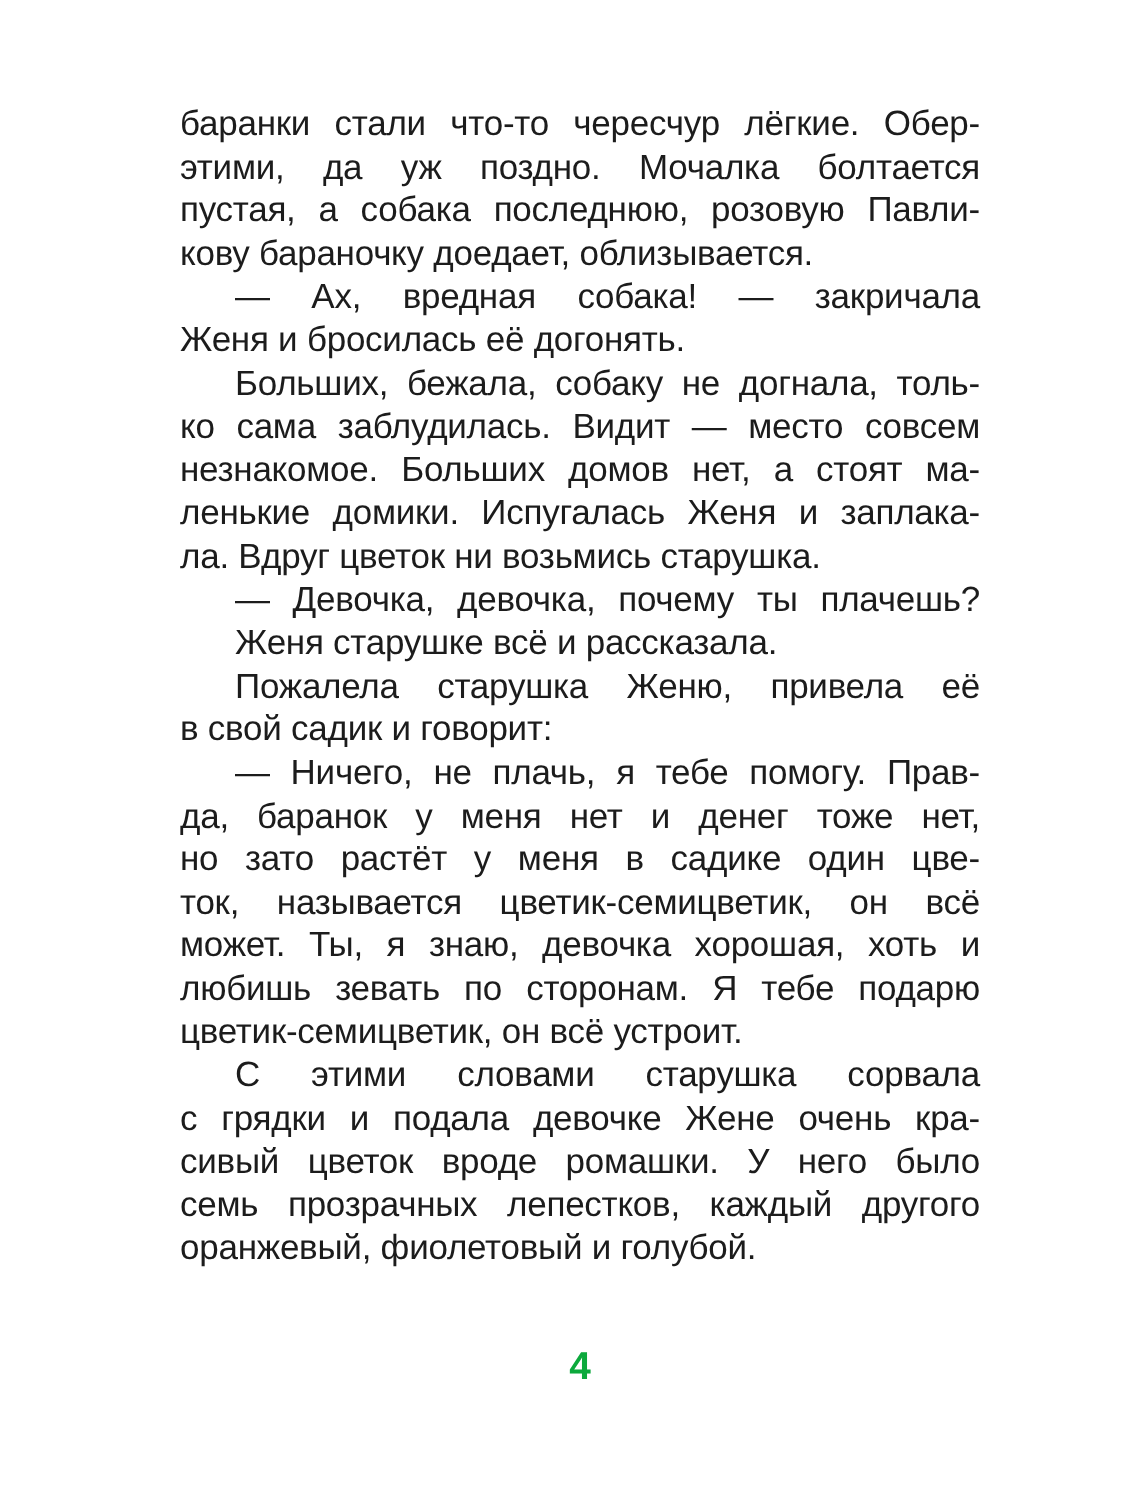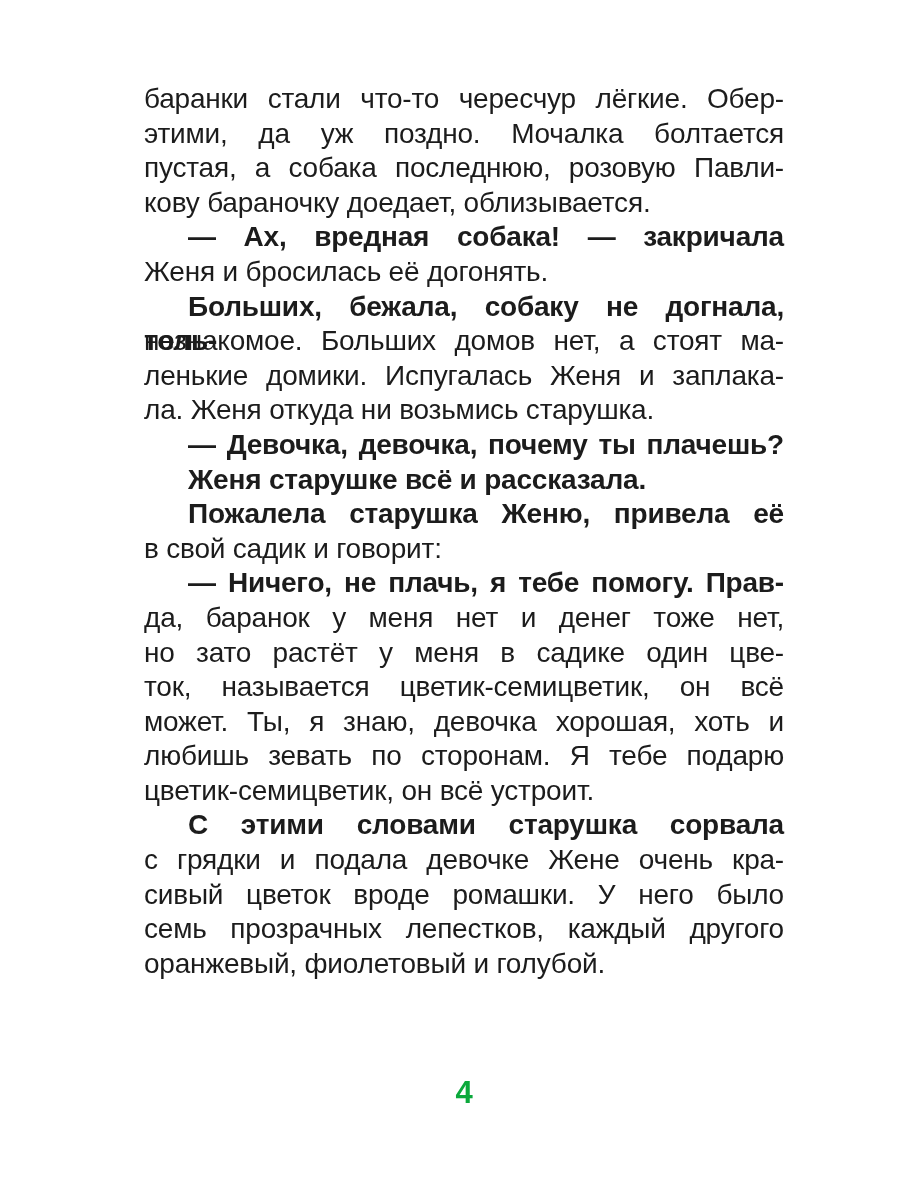--- a/index.html
+++ b/index.html
@@ -35,21 +35,20 @@
   .line.just {
     text-align: justify;
     text-align-last: justify;
   }
   .line.left {
     text-align: right;
     text-align-last: left;
   }
   .line.indent {
     text-indent: 44px;
-    font-weight: bold;
   }
   .page-number {
     position: absolute;
     left: 144px;
     top: 1076px;
     width: 640px;
     text-align: center;
     font-size: 31px;
     line-height: 34px;
     font-weight: 700;
@@ -60,23 +59,24 @@
 
 <main class="book-page">
   <section class="text-block" style="color: rgb(28, 28, 28);">
       <div class="line just">баранки стали что-то чересчур лёгкие. Обер-</div>
       <div class="line just">этими, да уж поздно. Мочалка болтается</div>
       <div class="line just">пустая, а собака последнюю, розовую Павли-</div>
       <div class="line left">кову бараночку доедает, облизывается.</div>
       <div class="line just indent">— Ах, вредная собака! — закричала</div>
       <div class="line left">Женя и бросилась её догонять.</div>
       <div class="line just indent">Больших, бежала, собаку не догнала, толь-</div>
+      <div class="line just">ко сама заблудилась. Видит — место совсем</div>
       <div class="line just">незнакомое. Больших домов нет, а стоят ма-</div>
       <div class="line just">ленькие домики. Испугалась Женя и заплака-</div>
-      <div class="line left">ла. Женя откуда ни возьмись старушка.</div>
+      <div class="line left">ла. Вдруг цветок ни возьмись старушка.</div>
       <div class="line just indent">— Девочка, девочка, почему ты плачешь?</div>
       <div class="line left indent">Женя старушке всё и рассказала.</div>
       <div class="line just indent">Пожалела старушка Женю, привела её</div>
       <div class="line left">в свой садик и говорит:</div>
       <div class="line just indent">— Ничего, не плачь, я тебе помогу. Прав-</div>
       <div class="line just">да, баранок у меня нет и денег тоже нет,</div>
       <div class="line just">но зато растёт у меня в садике один цве-</div>
       <div class="line just">ток, называется цветик-семицветик, он всё</div>
       <div class="line just">может. Ты, я знаю, девочка хорошая, хоть и</div>
       <div class="line just">любишь зевать по сторонам. Я тебе подарю</div>

